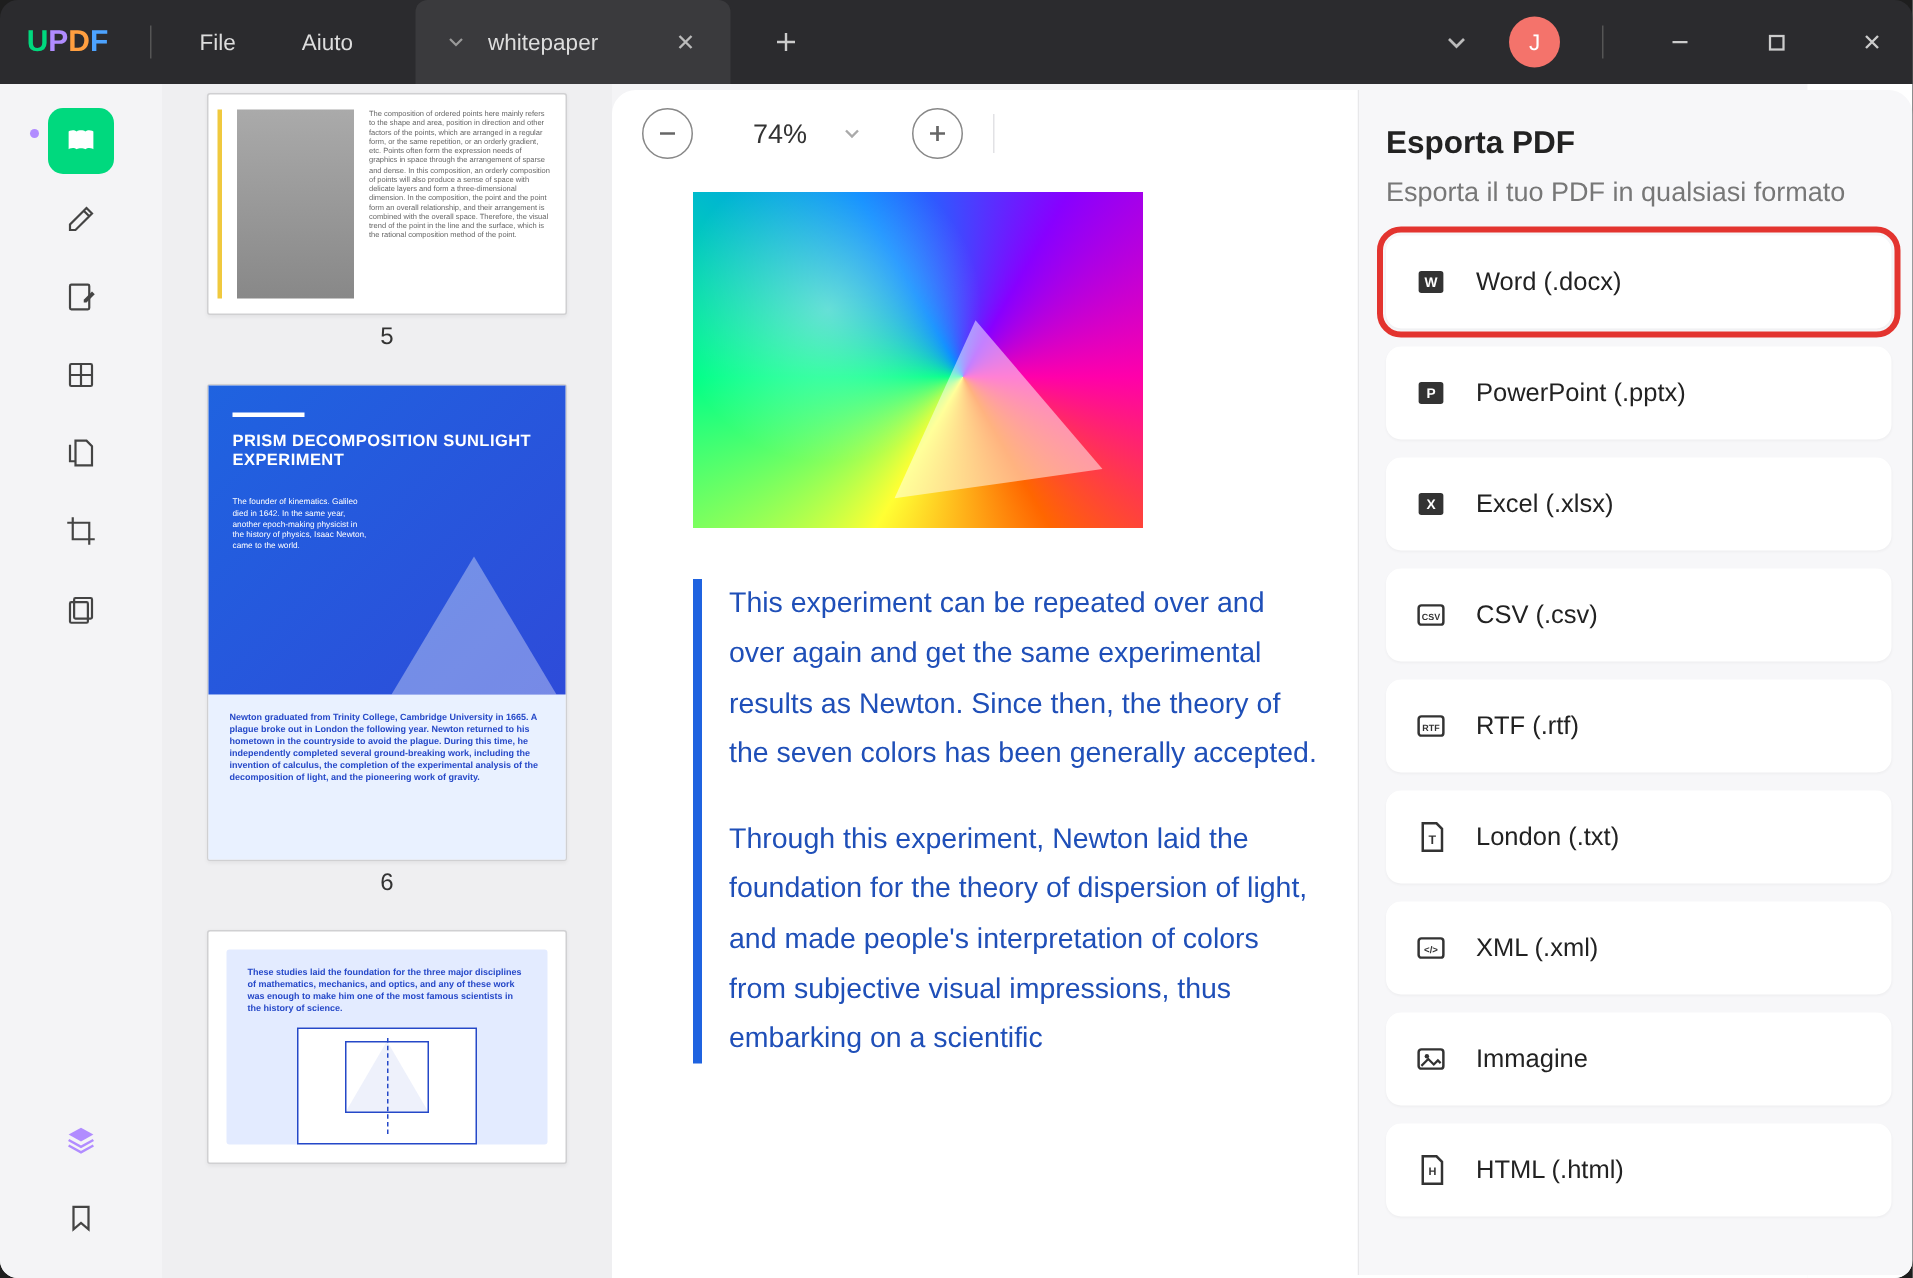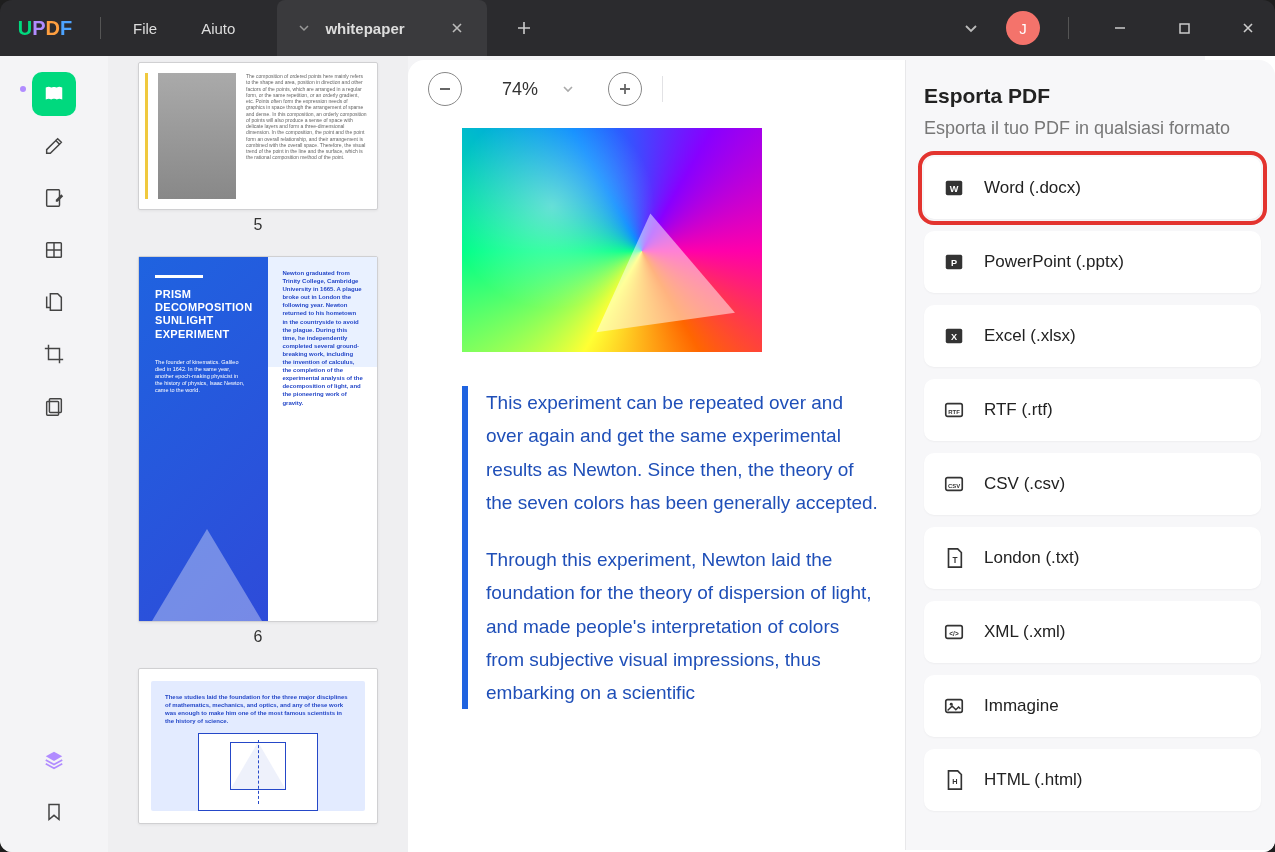--- a/index.html
+++ b/index.html
@@ -37,21 +37,20 @@
 .tab {
   display: flex;
   align-items: center;
   background: #3a3a3d;
   height: 56px;
   padding: 0 20px;
   margin-left: 20px;
   min-width: 210px;
   border-radius: 8px 8px 0 0;
   position: relative;
-  font-weight: bold;
 }
 .tab .tab-pre { width: 14px; height: 14px; margin-right: 14px; display:flex; align-items:center; justify-content:center; }
 .tab .tab-title { color: #ddd; font-size: 15px; flex: 1; }
 .tab .tab-close { color: #bbb; font-size: 15px; padding: 4px; cursor: pointer; }
 
 .newtab {
   width: 34px; height: 34px;
   display: flex; align-items: center; justify-content: center;
   color: #ccc; font-size: 22px; margin-left: 20px; cursor: pointer;
 }
@@ -111,21 +110,21 @@
 }
 .thumb-num { text-align:center; color:#333; font-size:16px; padding: 6px 0 10px; }
 
 
 .t5 { height: 148px; padding: 10px 10px 10px 6px; display:flex; gap:10px; position:relative; }
 .t5 .bar { width:3px; background:#f0c93e; }
 .t5 .img { width: 78px; height: 126px; background: #ccc; }
 .t5 .txt { flex:1; font-size:5px; color:#666; line-height:1.25; overflow:hidden; }
 
 
-.t6 { height: 366px; display:flex; flex-direction:row; }
+.t6 { height: 318px; display:flex; flex-direction:column; }
 .t6 .top { flex: 1; background: linear-gradient(135deg,#1f63e0,#2e4bd9); padding:18px 16px 6px; color:#fff; position:relative; }
 .t6 .top .line { width:48px; height:3px; background:#fff; margin-bottom:10px; }
 .t6 .top h3 { font-size:11px; font-weight:800; line-height:1.2; letter-spacing:.3px; }
 .t6 .top .sub { font-size:5.5px; line-height:1.3; margin-top:18px; max-width: 90px; }
 .t6 .prism {
   position:absolute; right:6px; bottom:0; width:0;height:0;
   border-left: 55px solid transparent;
   border-right: 55px solid transparent;
   border-bottom: 92px solid rgba(255,255,255,0.35);
   filter: blur(.5px);
@@ -440,33 +439,33 @@
             <rect x="3" y="4" width="18" height="16" rx="2" fill="#333"></rect>
             <text x="12" y="16" text-anchor="middle" font-size="10" fill="#fff" font-weight="700">X</text>
           </svg>
       </span>
       <span>Excel (.xlsx)</span>
     </div>
     <div class="export-opt">
       <span class="ico">
         <svg width="22" height="22" viewBox="0 0 24 24">
             <rect x="3" y="5" width="18" height="14" rx="2" fill="none" stroke="#333" stroke-width="1.8"></rect>
+            <text x="12" y="16" text-anchor="middle" font-size="6.5" fill="#333" font-weight="700">CSV</text>
+          </svg>
+      </span>
+      <span>CSV (.csv)</span>
+    </div>
+    <div class="export-opt">
+      <span class="ico">
+        <svg width="22" height="22" viewBox="0 0 24 24">
+            <rect x="3" y="5" width="18" height="14" rx="2" fill="none" stroke="#333" stroke-width="1.8"></rect>
             <text x="12" y="16" text-anchor="middle" font-size="6.5" fill="#333" font-weight="700">RTF</text>
           </svg>
       </span>
       <span>RTF (.rtf)</span>
-    </div>
-    <div class="export-opt">
-      <span class="ico">
-        <svg width="22" height="22" viewBox="0 0 24 24">
-            <rect x="3" y="5" width="18" height="14" rx="2" fill="none" stroke="#333" stroke-width="1.8"></rect>
-            <text x="12" y="16" text-anchor="middle" font-size="6.5" fill="#333" font-weight="700">CSV</text>
-          </svg>
-      </span>
-      <span>CSV (.csv)</span>
     </div>
     <div class="export-opt">
       <span class="ico">
         <svg width="22" height="22" viewBox="0 0 24 24">
             <path d="M6 2 H16 L20 6 V22 H6 Z" fill="none" stroke="#333" stroke-width="1.8"></path>
             <text x="13" y="17" text-anchor="middle" font-size="9" fill="#333" font-weight="700">T</text>
           </svg>
       </span>
       <span>London (.txt)</span>
     </div>

